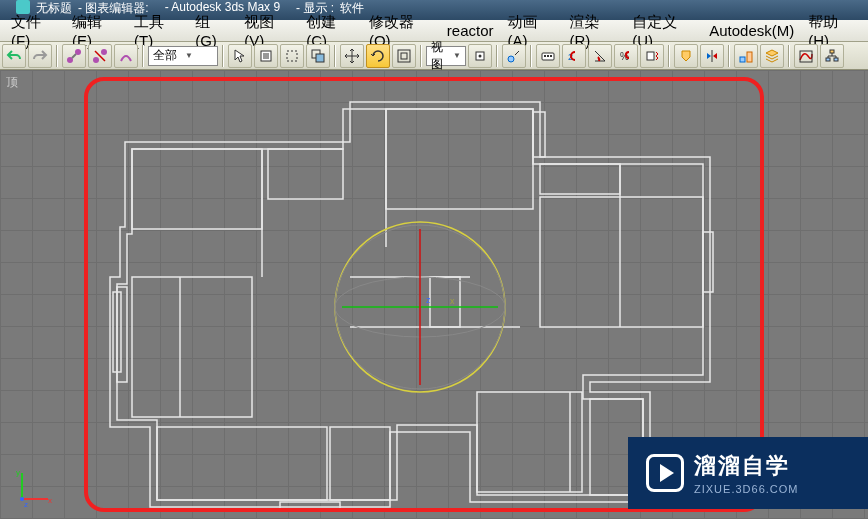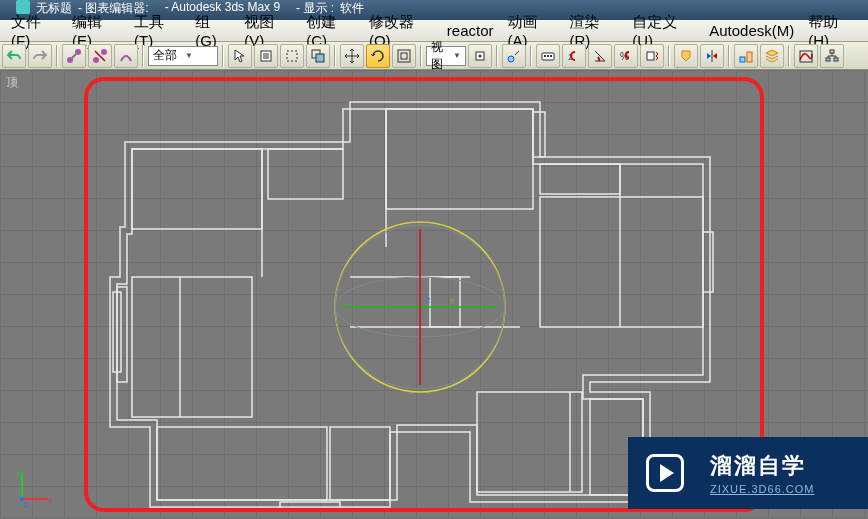--- a/index.html
+++ b/index.html
@@ -119,38 +119,38 @@
   }
   .watermark {
     position: absolute;
     right: 0; bottom: 10px;
     width: 240px; height: 72px;
     background: #0b2f5e;
     color: #fff;
     display: flex;
     align-items: center;
     padding-left: 18px;
-    gap: 26px;
+    gap: 10px;
   }
   .watermark .play {
     width: 38px; height: 38px;
     border: 3px solid #fff;
     border-radius: 8px;
     display: flex; align-items: center; justify-content: center;
   }
   .watermark .play::before {
     content: "";
     border-left: 14px solid #fff;
     border-top: 9px solid transparent;
     border-bottom: 9px solid transparent;
     margin-left: 3px;
   }
   .wm-text { display: flex; flex-direction: column; }
   .wm-text .big { font-size: 22px; font-weight: bold; letter-spacing: 2px; }
-  .wm-text .small { font-size: 11px; color: #9ab4d6; letter-spacing: 1px; margin-top: 2px; text-decoration: underline;}
+  .wm-text .small { font-size: 11px; color: #9ab4d6; letter-spacing: 1px; margin-top: 2px;}
 </style>
 </head>
 <body>
 
 <div class="titlebar">
   <span class="app-icon"></span>
   <span>无标题</span>
   <span>- 图表编辑器:</span>
   <span style="margin-left:10px">- Autodesk 3ds Max 9</span>
   <span style="margin-left:10px">- 显示 :</span>

